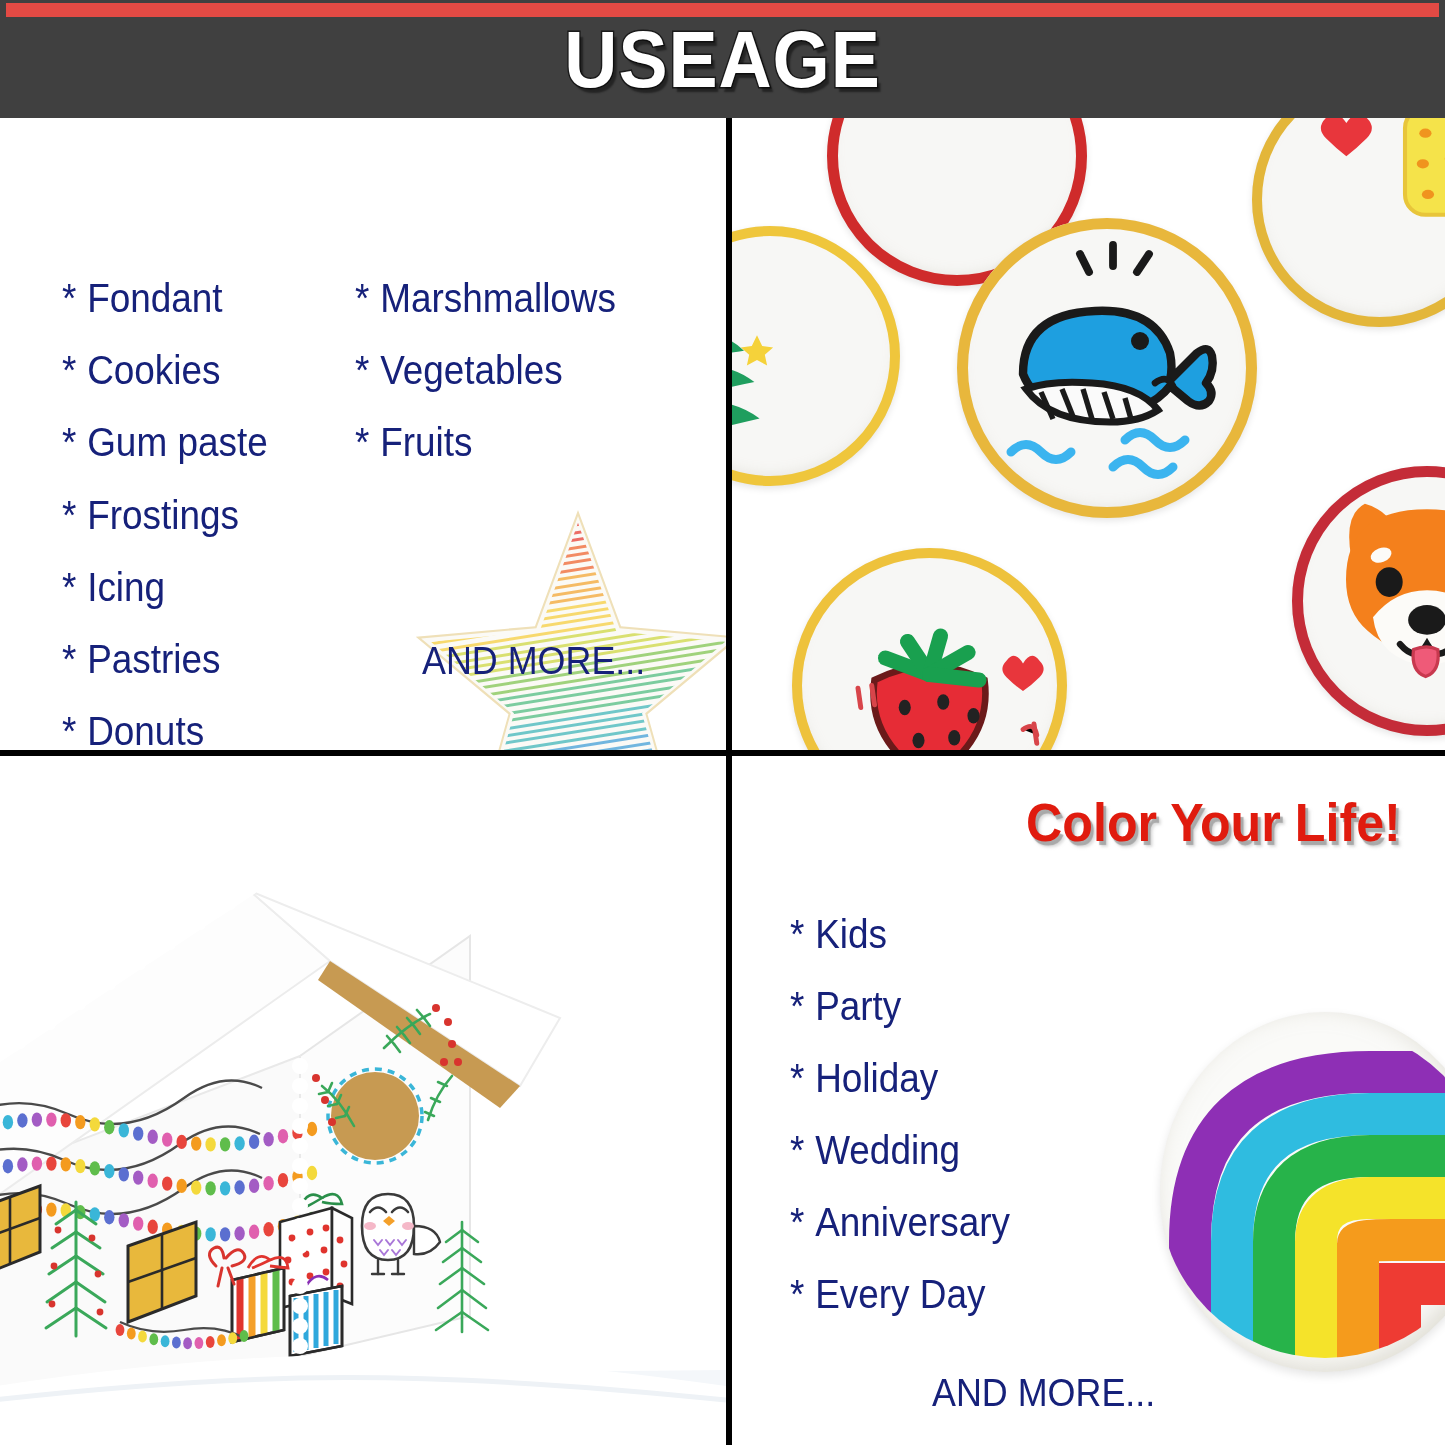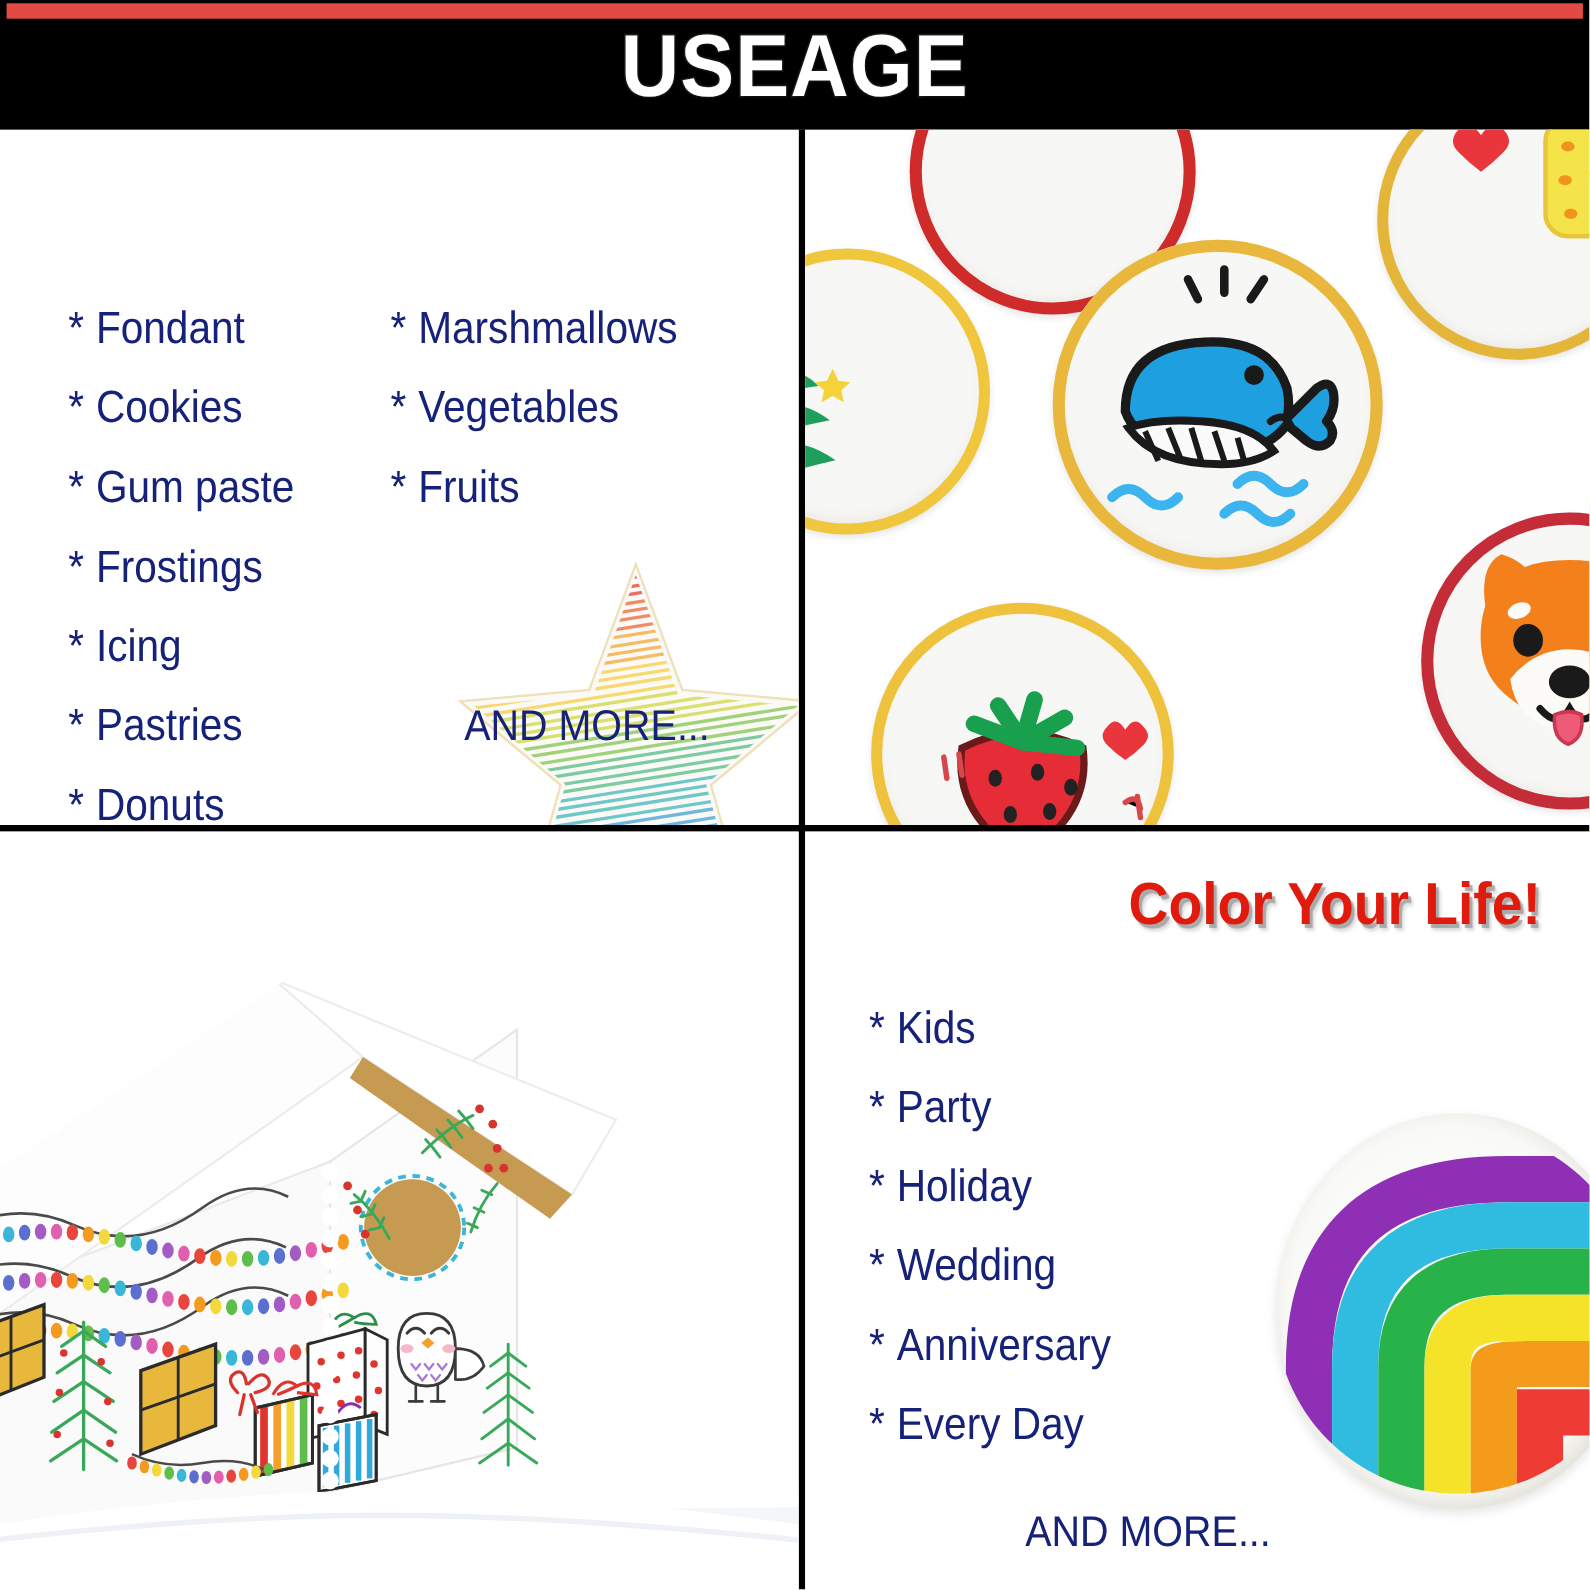--- a/index.html
+++ b/index.html
@@ -4,21 +4,21 @@
 <style>
   * { margin:0; padding:0; box-sizing:border-box; }
   html,body { width:1445px; height:1445px; overflow:hidden; background:#ffffff; }
   body { font-family:"Liberation Sans", sans-serif; }
 
   #page { position:relative; width:1445px; height:1445px; background:#fff; }
 
   
   #header-banner{
     position:absolute; left:0; top:0; width:1445px; height:118px;
-    background:#000000; overflow:hidden;
+    background:#404040; overflow:hidden;
   }
   #header-banner .hilite{
     position:absolute; left:6px; top:3px; width:1433px; height:14px;
     background:#e34a44;
   }
   #header-title{
     position:absolute; left:0; top:14px; width:100%;
     text-align:center;
     font-family:"Liberation Sans", sans-serif;
     font-weight:bold; font-size:80px; line-height:92px;

